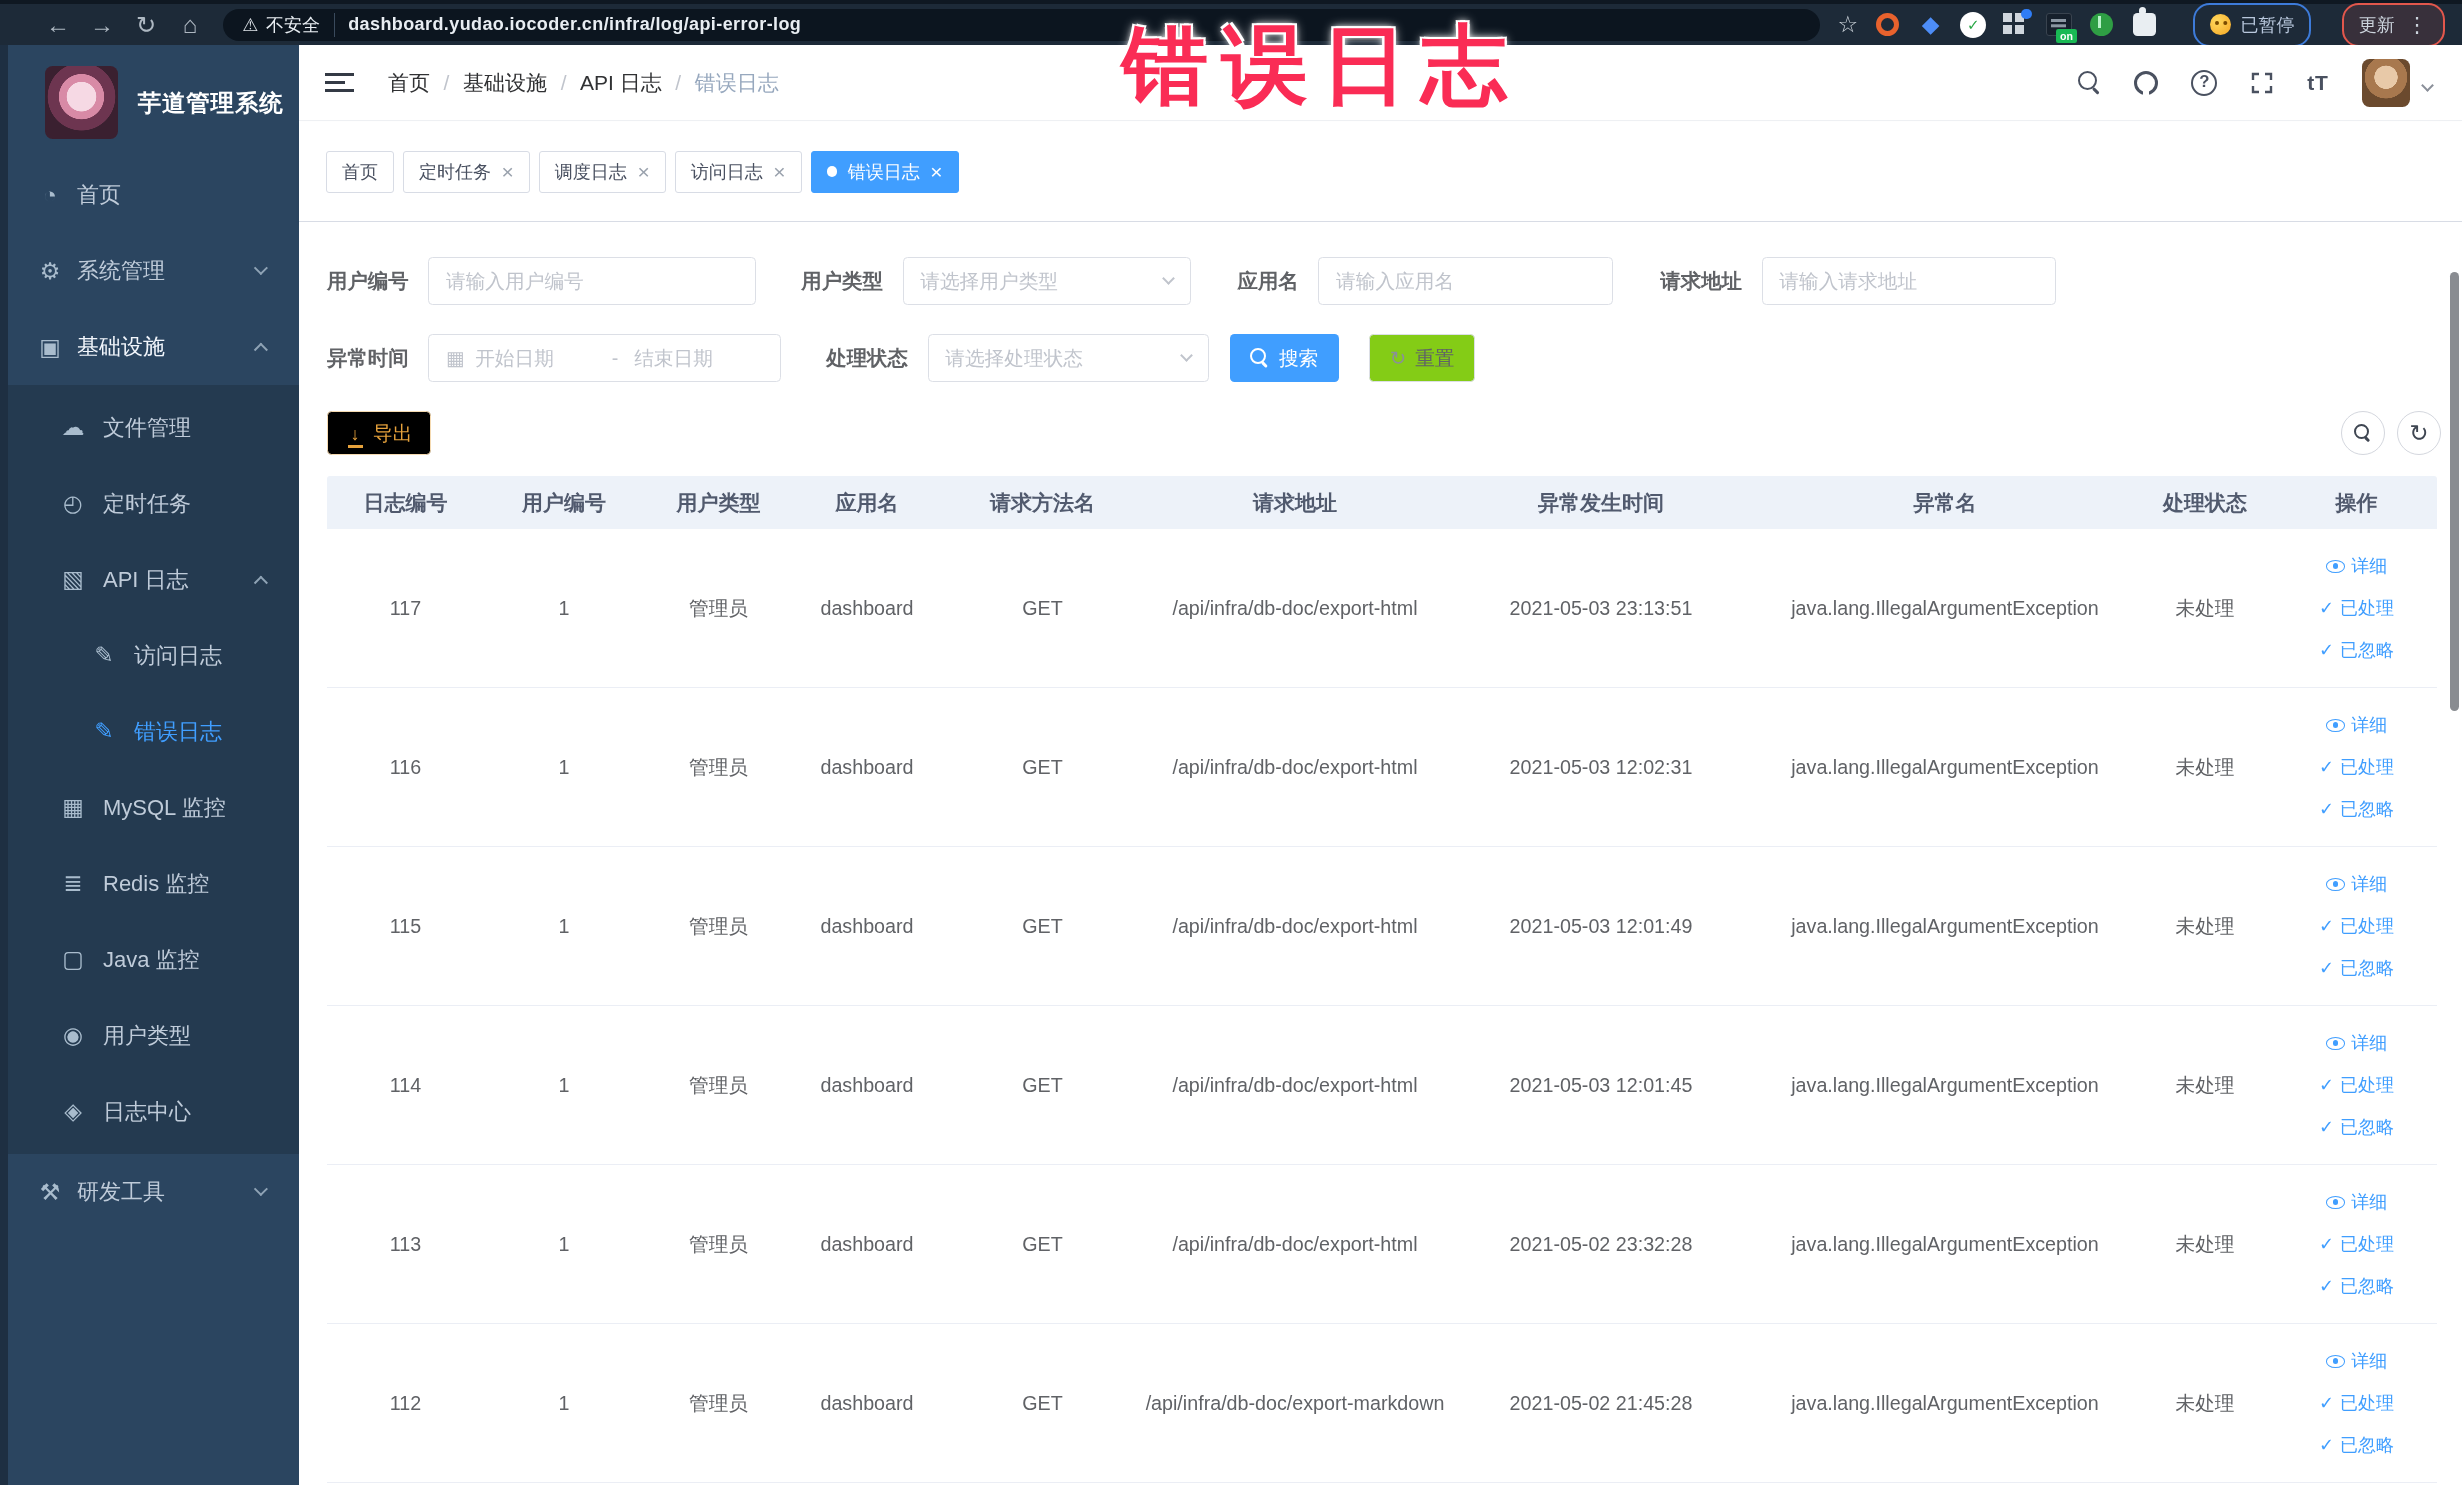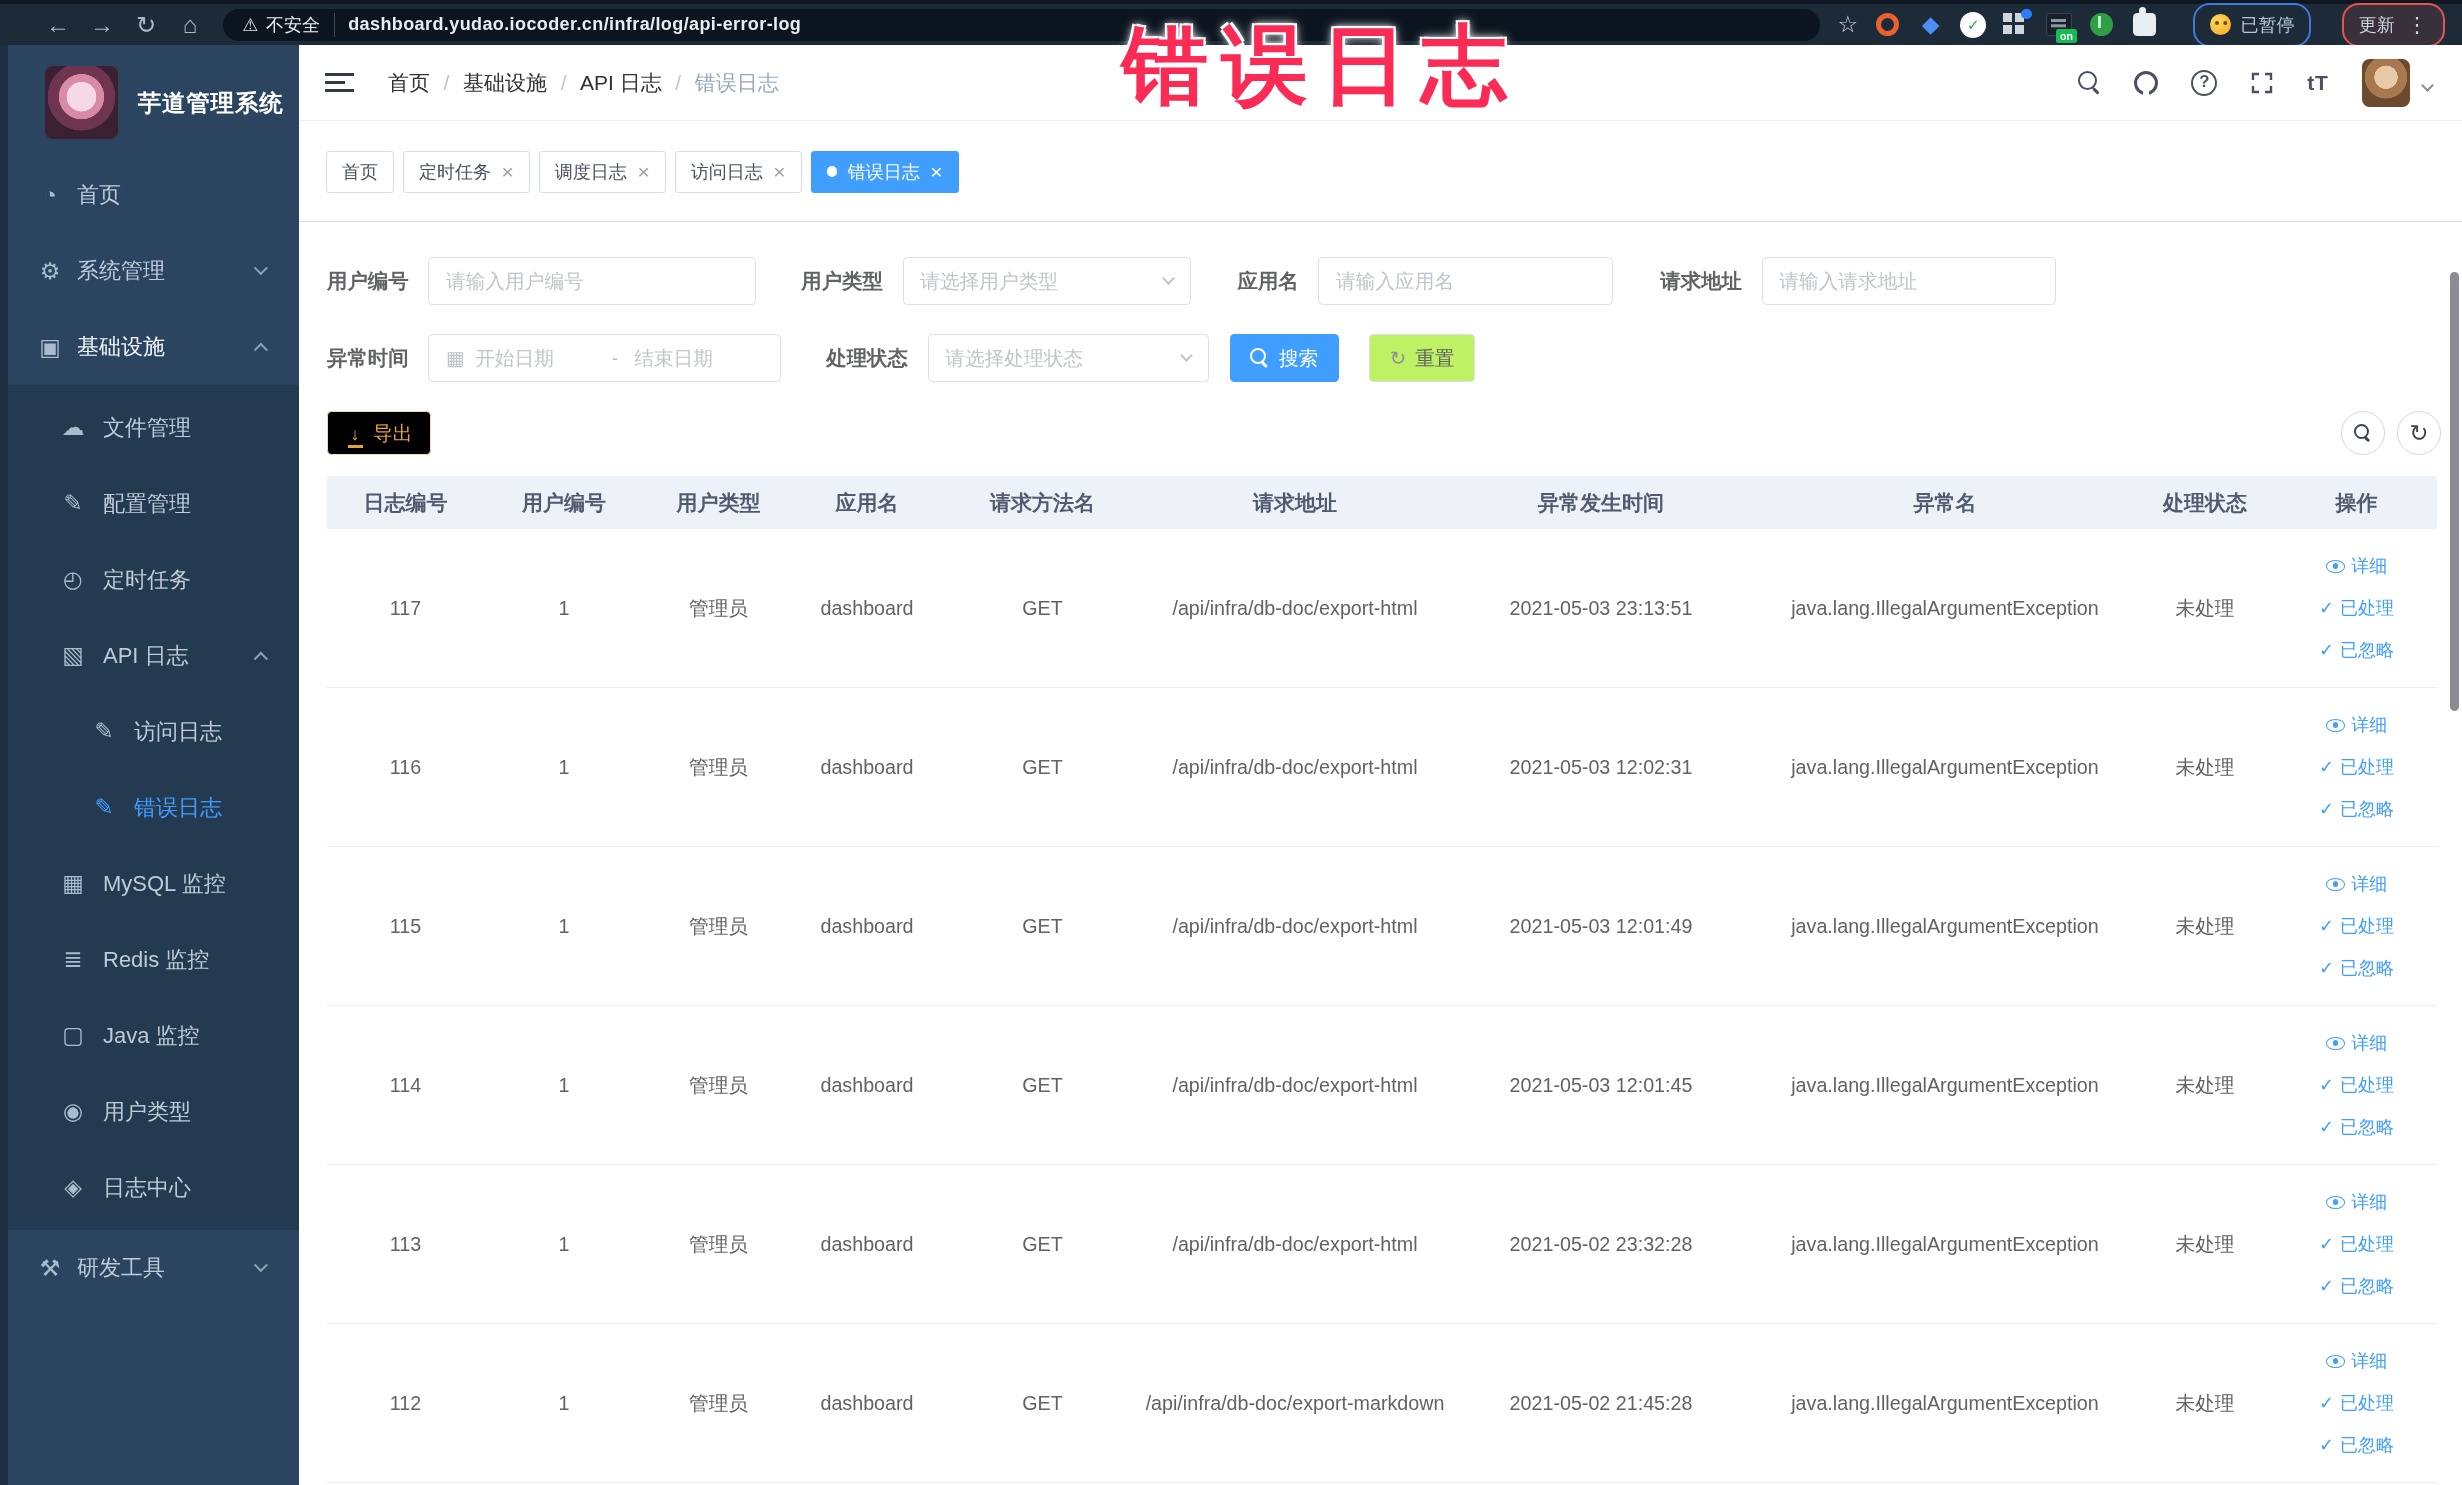--- a/index.html
+++ b/index.html
@@ -112,21 +112,21 @@
   .sel-caret { width:9px; height:9px; border-right:2.3px solid #c0c4cc; border-bottom:2.3px solid #c0c4cc; transform:rotate(45deg); margin-top:-4.5px; }
   .gi-cal::before{content:"▦"}
   .cal-ico { color:#c0c4cc; font-size:19.7px; margin-right:10.6px; }
   .dr-ph { font-size:19.7px; color:#c0c4cc; width:121px; }
   .dr-sep { font-size:19.7px; color:#c0c4cc; width:38px; text-align:center; }
   .btn { height:48px; border-radius:4.5px; font-size:19.7px; display:inline-flex; align-items:center; justify-content:center; gap:9px; cursor:pointer; border:1.5px solid transparent; }
   .btn-primary { background:#409eff; color:#fff; padding:0 19.7px; }
   .btn-primary .i-search{ width:19.7px;height:19.7px; }
   .btn-primary .i-search::before{ width:12px;height:12px;border-width:2.3px; }
   .btn-primary .i-search::after{ left:13px;top:13px;width:6.8px; }
-  .btn-default { background:#bef264; border-color:#dcdfe6; color:#606266; padding:0 19.7px; }
+  .btn-default { background:#84cc16; border-color:#dcdfe6; color:#606266; padding:0 19.7px; }
   .gi-refresh::before{content:"↻";}
   .btn-default .gi-refresh{ font-size:19.7px; color:#8a9099; }
   .toolbar-row { display:flex; align-items:center; margin:3px 0 21px 0; }
   .btn-export { height:44px; background:#000000; border-color:#f5dab1; color:#e6a23c; padding:0 18px; font-size:19.7px; }
   .gi-down { position:relative; display:inline-block; width:18px; text-align:center; }
   .gi-down::before { content:"↓"; font-size:18px; font-weight:700; }
   .gi-down::after { content:""; position:absolute; left:1.5px; right:1.5px; bottom:-3px; height:2.3px; background:currentColor; }
   .round-btns { margin-left:auto; display:flex; gap:12px; }
   .rbtn { width:44px; height:44px; border-radius:50%; border:1.5px solid #d4d7de; background:#fff; color:#3f4652; display:flex; align-items:center; justify-content:center; cursor:pointer; }
   .rbtn .i-search { width:18px; height:18px; }
@@ -227,24 +227,20 @@
       <span class="mi-lbl">基础设施</span>
       <span class="chev up"></span>
     </div>
 
     <div class="submenu">
       <div class="menu-item lvl1">
         <span class="mi-ico gi-cloud"></span>
         <span class="mi-lbl">文件管理</span>
       </div>
       <div class="menu-item lvl1">
-        <span class="mi-ico gi-pencil"></span>
-        <span class="mi-lbl">配置管理</span>
-      </div>
-      <div class="menu-item lvl1">
         <span class="mi-ico gi-clock"></span>
         <span class="mi-lbl">定时任务</span>
       </div>
       <div class="menu-item lvl1">
         <span class="mi-ico gi-apilog"></span>
         <span class="mi-lbl">API 日志</span>
         <span class="chev up"></span>
       </div>
       <div class="menu-item lvl2">
         <span class="mi-ico gi-pencil"></span>

